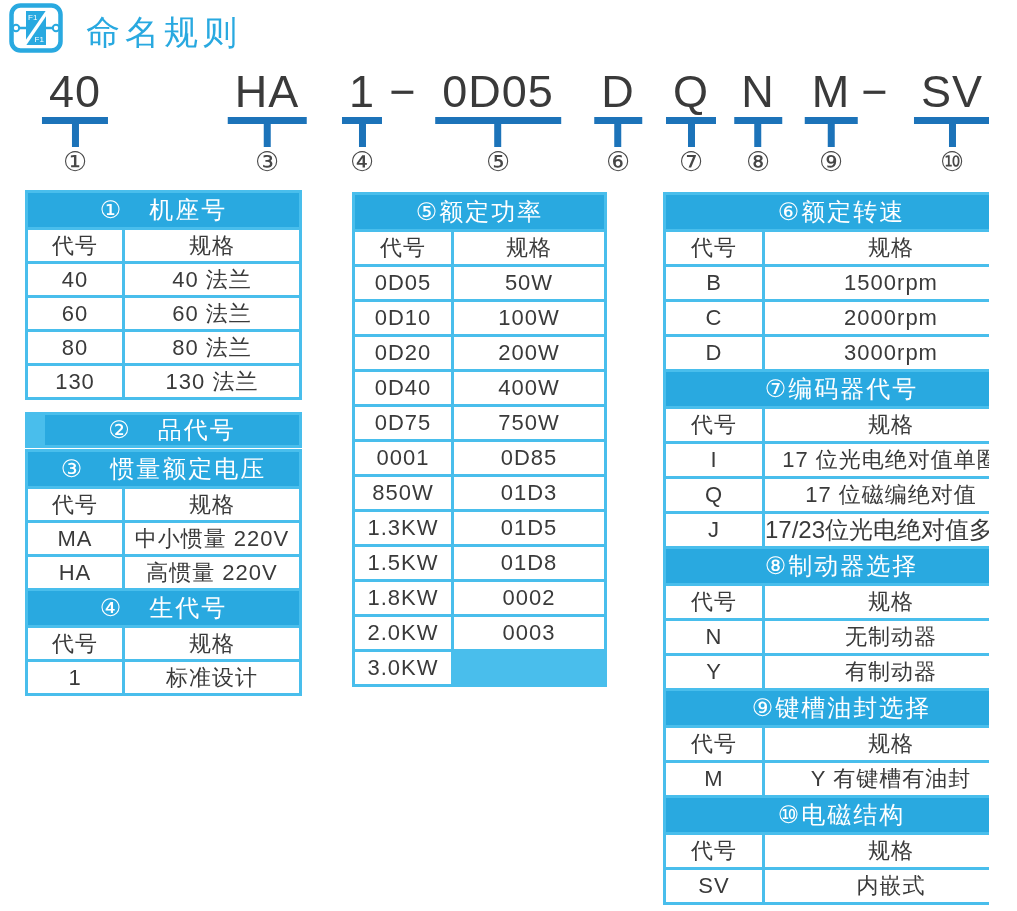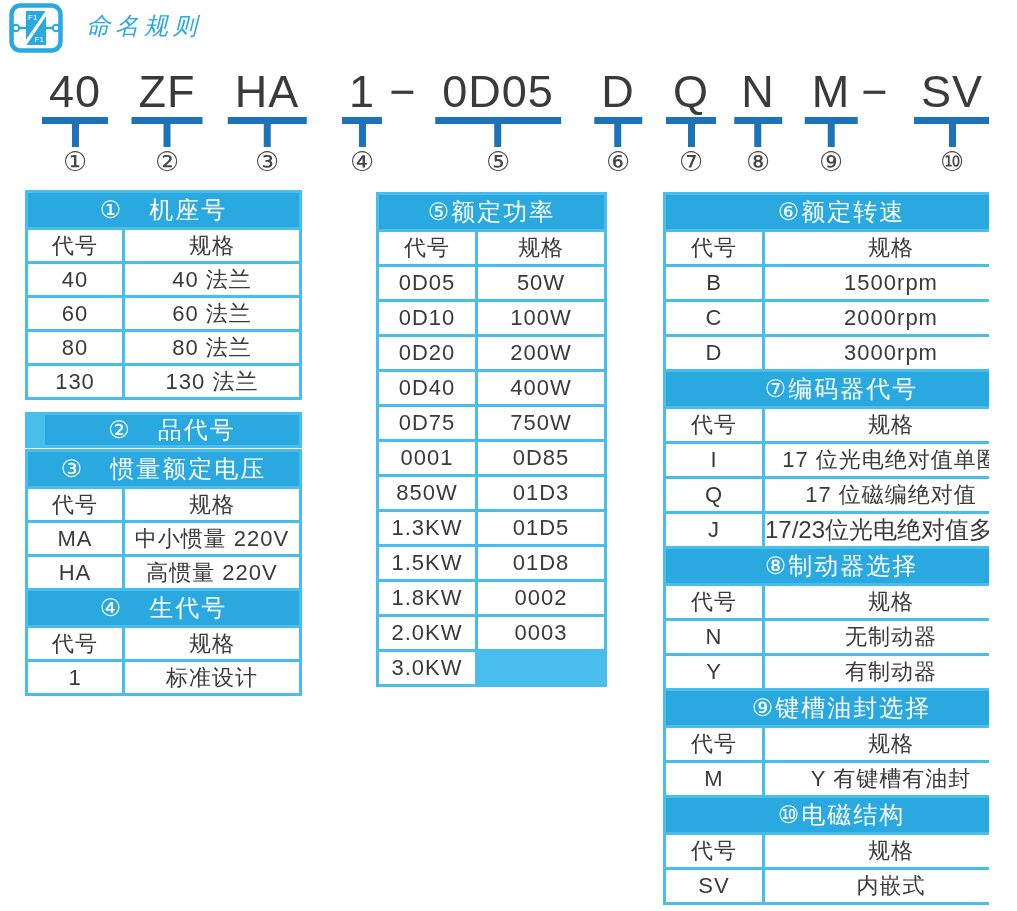--- a/index.html
+++ b/index.html
@@ -1,33 +1,33 @@
 <!DOCTYPE html>
 <html><head>
 <meta charset="utf-8">
 <style>
   * { box-sizing: border-box; margin: 0; padding: 0; }
   html,body { background:#fff; }
   body { width:1017px; height:911px; font-family:"Liberation Sans","DejaVu Sans",sans-serif; }
   .canvas { position:relative; width:989px; height:911px; background:#fff; overflow:hidden; }
 
   .logo { position:absolute; left:8px; top:3px; }
-  .title { position:absolute; left:86px; top:10px; font-size:24px; color:#29A9E0; letter-spacing:5px;font-style:italic; }
+  .title { position:absolute; left:86px; top:10px; font-size:34px; color:#29A9E0; letter-spacing:5px; }
 
   .model { position:absolute; top:68px; left:0; width:100%; height:112px; }
   .seg { position:absolute; display:flex; flex-direction:column; align-items:center; transform:translateX(-50%); }
   .big { font-size:45px; line-height:48px; color:#3A3A3A; letter-spacing:1px; white-space:nowrap; }
   .bar { align-self:stretch; height:7px; background:#1C73B9; margin:1px -7px 0; }
   .stem { width:7px; height:23px; background:#1C73B9; }
   .mark { font-size:27px; line-height:28px; color:#474747; margin-top:1px; }
 
   .colwrap { position:absolute; }
   .tbl { display:grid; gap:3px; padding:3px; background:#49BEEC;text-align:right; }
   .cols2-left  { grid-template-columns:94px 1fr; }
-  .cols2-mid   { grid-template-columns:96px 1fr;margin-left:24px; }
+  .cols2-mid   { grid-template-columns:96px 1fr; }
   .cols2-right { grid-template-columns:96px 1fr; }
   .hd { grid-column:1/-1; height:34px; background:#29A9E0; color:#fff; display:flex;
         align-items:center; justify-content:center; font-size:24px; letter-spacing:2px; white-space:nowrap; }
   .bar2 .hd { height:30px; }
   .c { background:#fff; display:flex; align-items:center; justify-content:center;
        font-size:22px; color:#3A3A3A; letter-spacing:1px; height:32px; white-space:nowrap; }
   .col-left .c { height:31px; }
   .tight { font-size:24px; letter-spacing:0; }
   .gap1 { margin-top:12px;padding-left:20px; }
   .gap2 { margin-top:1px; }
@@ -49,26 +49,20 @@
     <text x="26.5" y="39" font-size="8" fill="#ffffff">F1</text>
   </svg>
   <div class="title">命名规则</div>
 
   <div class="model">
     <div class="seg" style="left:75px">
       <div class="big">40</div>
       <div class="bar"></div>
       <div class="stem"></div>
       <div class="mark">①</div>
-    </div>
-    <div class="seg" style="left:167px">
-      <div class="big">ZF</div>
-      <div class="bar"></div>
-      <div class="stem"></div>
-      <div class="mark">②</div>
     </div>
     <div class="seg" style="left:267px">
       <div class="big">HA</div>
       <div class="bar"></div>
       <div class="stem"></div>
       <div class="mark">③</div>
     </div>
     <div class="seg" style="left:362px">
       <div class="big">1</div>
       <div class="bar"></div>

